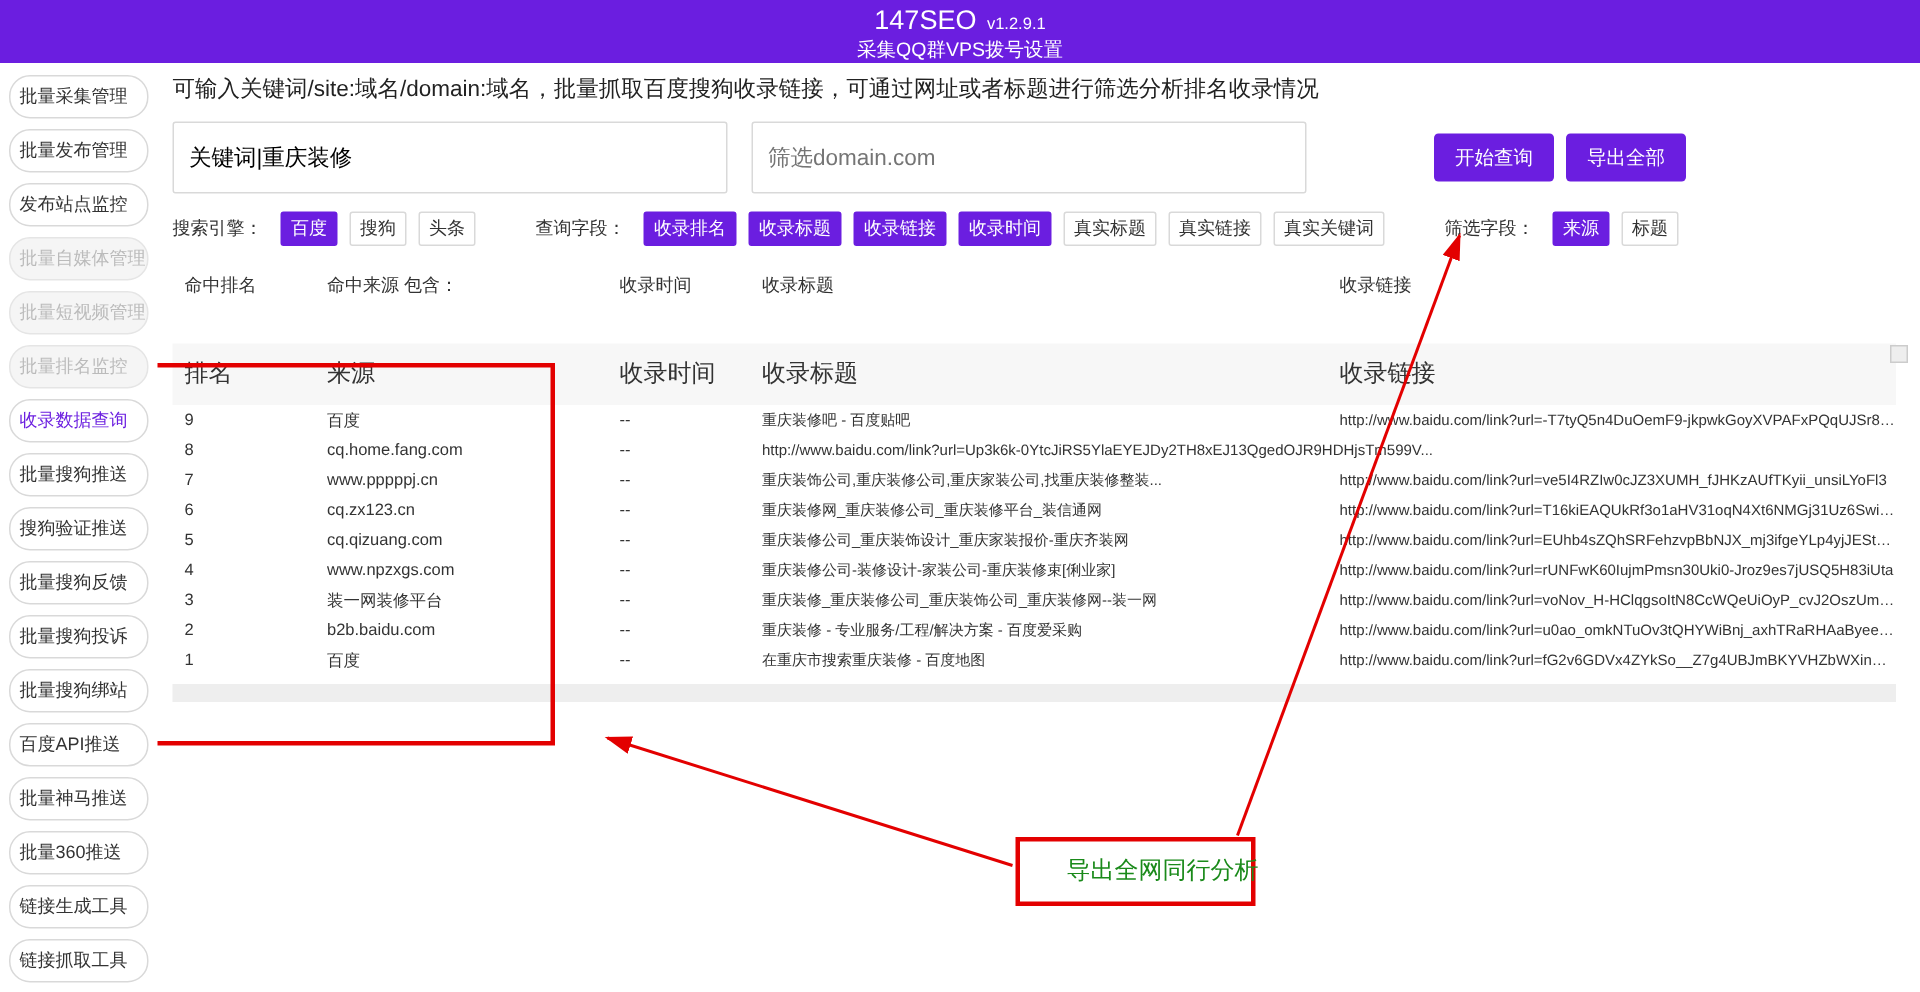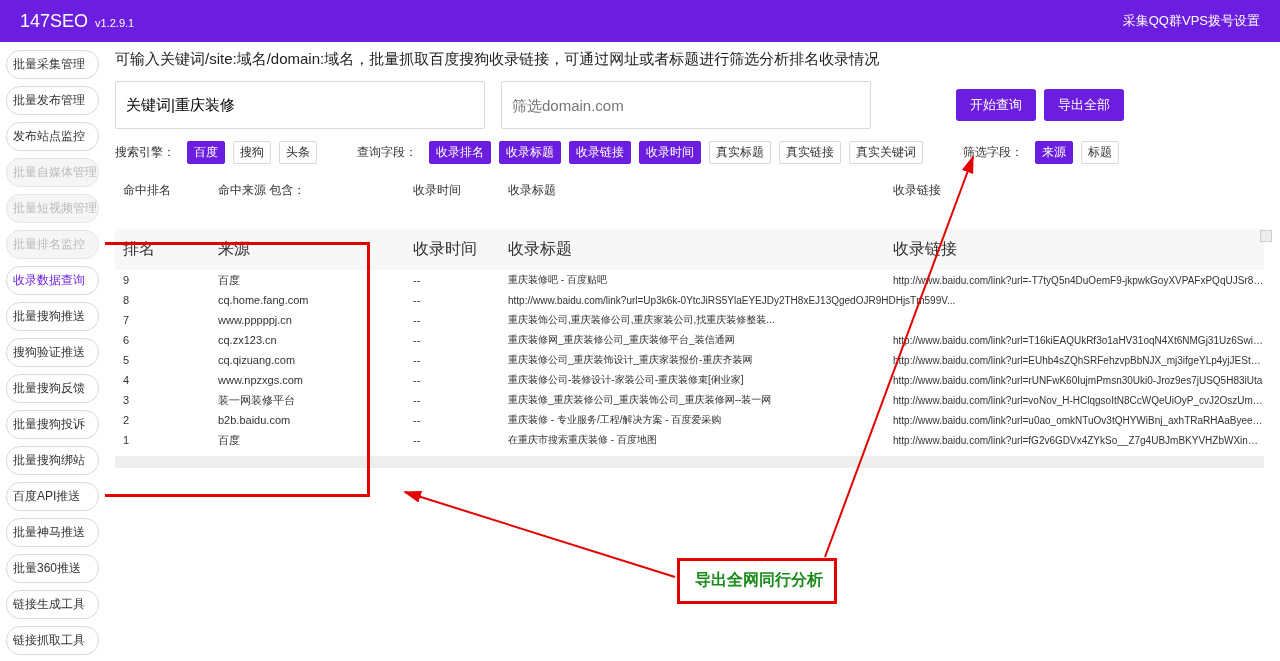--- a/index.html
+++ b/index.html
@@ -1,17 +1,17 @@
 <!DOCTYPE html>
 <html><head>
 <meta charset="utf-8">
 <style>
 * { margin:0; padding:0; box-sizing:border-box; font-family:"Microsoft YaHei",Arial,sans-serif; }
 body { background:#fff; font-size:12px; color:#333; }
-.header { background:#6b1ee0; height:42px; display:flex; align-items:center; padding:0 20px; justify-content:space-between; }
+.header { background:#6b1ee0; height:42px; display:flex; align-items:center; padding:0 20px; justify-content:flex-end;flex-direction:column; }
 .logo { color:#fff; font-size:18px; font-weight:400; }
 .logo .ver { font-size:11px; margin-left:2px; }
 .header-right { display:flex; }
 .header-right a { color:#fff; font-size:13px; text-decoration:none; }
 .layout { display:flex; }
 .sidebar { width:105px; padding:8px 6px; display:flex; flex-direction:column; gap:7px; }
 .sb-item { border:1px solid #d9d9d9; border-radius:14px; padding:5px 6px; font-size:12px; color:#333; background:#fff; cursor:pointer; text-align:left; white-space:nowrap; }
 .sb-item.disabled { color:#bbb; cursor:not-allowed; background:#f5f5f5; border-color:#e5e5e5;}
 .sb-item.active { color:#6b1ee0; border-color:#d9d9d9; }
 .main { flex:1; padding:8px 16px 20px 10px; position:relative; overflow:hidden;}
@@ -37,21 +37,21 @@
 .subhead { background:#f7f7f7; display:flex; padding:10px 0 10px 8px; font-size:16px; font-weight:400; margin-top:22px;}
 .data-rows { }
 .drow { display:flex; padding:6px 0 6px 8px; font-size:11px; color:#333; align-items:center; height:20px; }
 .drow .col-link { white-space:nowrap; overflow:hidden; text-overflow:ellipsis; color:#333; font-size:10px;}
 .drow .col-title { font-size:10px; }
 .scroll-track { height:12px; background:#eee; margin-top:6px; position:relative;}
 
 .redbox { position:absolute; border:3px solid #e30000; pointer-events:none;}
 .redbox1 { left:-20px; top:200px; width:285px; height:255px;}
 .redbox2 { left:572px; top:516px; width:160px; height:46px;}
-.anno-label { position:absolute; left:590px; top:528px; color:#1a8a1a; font-size:16px; font-weight:700;}
+.anno-label { position:absolute; left:606px; top:528px; color:#1a8a1a; font-size:16px; font-weight:400;}
 .scroll-marker { position:absolute; right:8px; top:188px; width:12px; height:12px; background:#eee; border:1px solid #ccc;}
 svg.arrow-svg { position:absolute; left:0; top:0; pointer-events:none; overflow:visible;}
 </style>
 </head>
 <body>
 
 <div class="header">
   <div class="logo">
     <span>147SEO</span>
     <span class="ver">v1.2.9.1</span>
@@ -145,20 +145,21 @@
           <div class="col-rank">8</div>
           <div class="col-src">cq.home.fang.com</div>
           <div class="col-time">--</div>
           <div class="col-link">http://www.baidu.com/link?url=Up3k6k-0YtcJiRS5YlaEYEJDy2TH8xEJ13QgedOJR9HDHjsTm599V...</div>
         </div>
         <div class="drow">
           <div class="col-rank">7</div>
           <div class="col-src">www.pppppj.cn</div>
           <div class="col-time">--</div>
           <div class="col-title">重庆装饰公司,重庆装修公司,重庆家装公司,找重庆装修整装...</div>
+          <div class="col-link">http://www.baidu.com/link?url=ve5I4RZIw0cJZ3XUMH_fJHKzAUfTKyii_unsiLYoFl3</div>
         </div>
         <div class="drow">
           <div class="col-rank">6</div>
           <div class="col-src">cq.zx123.cn</div>
           <div class="col-time">--</div>
           <div class="col-title">重庆装修网_重庆装修公司_重庆装修平台_装信通网</div>
           <div class="col-link">http://www.baidu.com/link?url=T16kiEAQUkRf3o1aHV31oqN4Xt6NMGj31Uz6SwiZdPG</div>
         </div>
         <div class="drow">
           <div class="col-rank">5</div>

